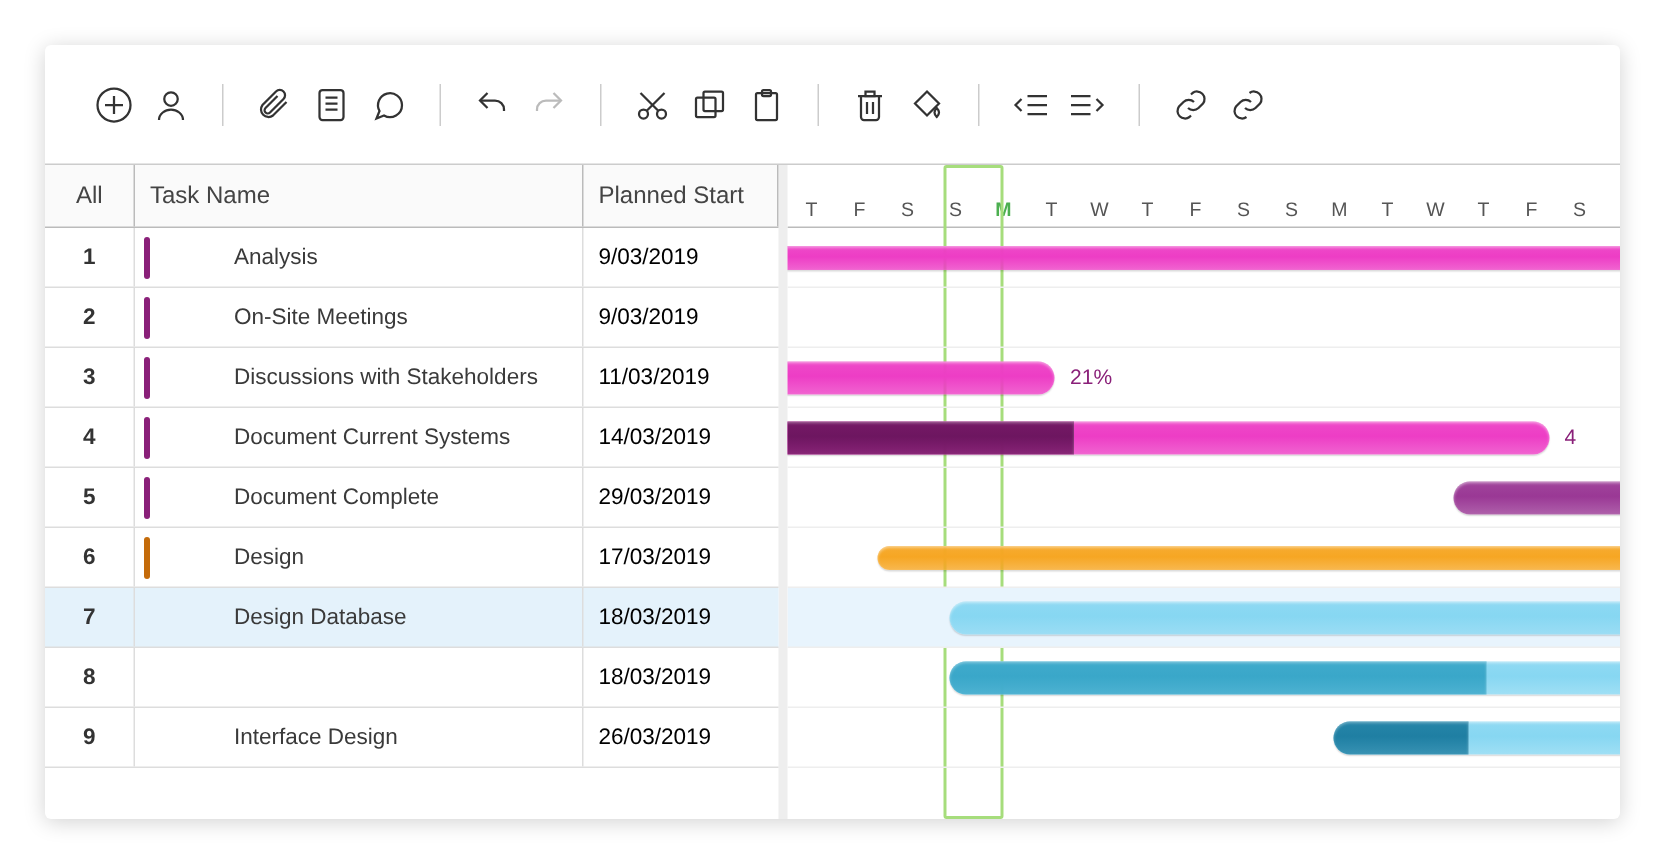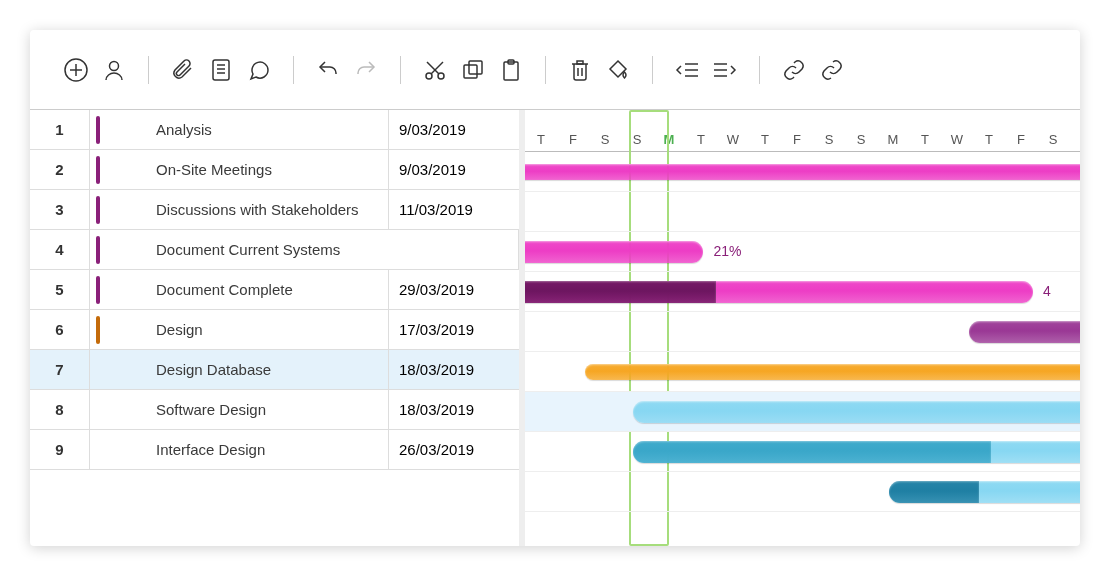--- a/index.html
+++ b/index.html
@@ -172,20 +172,25 @@
       <svg width="24" height="24" viewBox="0 0 24 24" fill="none" stroke="currentColor" stroke-width="1.5">
             <path d="M10 14a5 5 0 007 0l3-3a5 5 0 00-7-7"></path>
             <path d="M14 10a5 5 0 00-7 0l-3 3a5 5 0 007 7"></path>
           </svg>
     </div>
   </div>
 
   <div class="split">
 
     <div class="left">
+      <div class="thead">
+        <div class="th th-all">All</div>
+        <div class="th th-name">Task Name</div>
+        <div class="th th-date">Planned Start</div>
+      </div>
       <div class="tbody" id="tbody">
             <div class="row">
               <div class="cell cell-idx">1</div>
               <div class="cell cell-name">
                 <div class="colorbar" style="background: rgb(138, 32, 121);"></div>
                 <div class="taskname">Analysis</div>
               </div>
               <div class="cell cell-date">9/03/2019</div>
             </div>
             <div class="row">
@@ -203,20 +208,21 @@
                 <div class="taskname">Discussions with Stakeholders</div>
               </div>
               <div class="cell cell-date">11/03/2019</div>
             </div>
             <div class="row">
               <div class="cell cell-idx">4</div>
               <div class="cell cell-name">
                 <div class="colorbar" style="background: rgb(138, 32, 121);"></div>
                 <div class="taskname">Document Current Systems</div>
               </div>
+              <div class="cell cell-date">14/03/2019</div>
             </div>
             <div class="row">
               <div class="cell cell-idx">5</div>
               <div class="cell cell-name">
                 <div class="colorbar" style="background: rgb(138, 32, 121);"></div>
                 <div class="taskname">Document Complete</div>
               </div>
               <div class="cell cell-date">29/03/2019</div>
             </div>
             <div class="row">
@@ -232,21 +238,20 @@
               <div class="cell cell-name">
                 <div class="colorbar" style="background: transparent;"></div>
                 <div class="taskname">Design Database</div>
               </div>
               <div class="cell cell-date">18/03/2019</div>
             </div>
             <div class="row">
               <div class="cell cell-idx">8</div>
               <div class="cell cell-name">
                 <div class="colorbar" style="background: transparent;"></div>
-                <div class="taskname">Software Design</div>
               </div>
               <div class="cell cell-date">18/03/2019</div>
             </div>
             <div class="row">
               <div class="cell cell-idx">9</div>
               <div class="cell cell-name">
                 <div class="colorbar" style="background: transparent;"></div>
                 <div class="taskname">Interface Design</div>
               </div>
               <div class="cell cell-date">26/03/2019</div>

